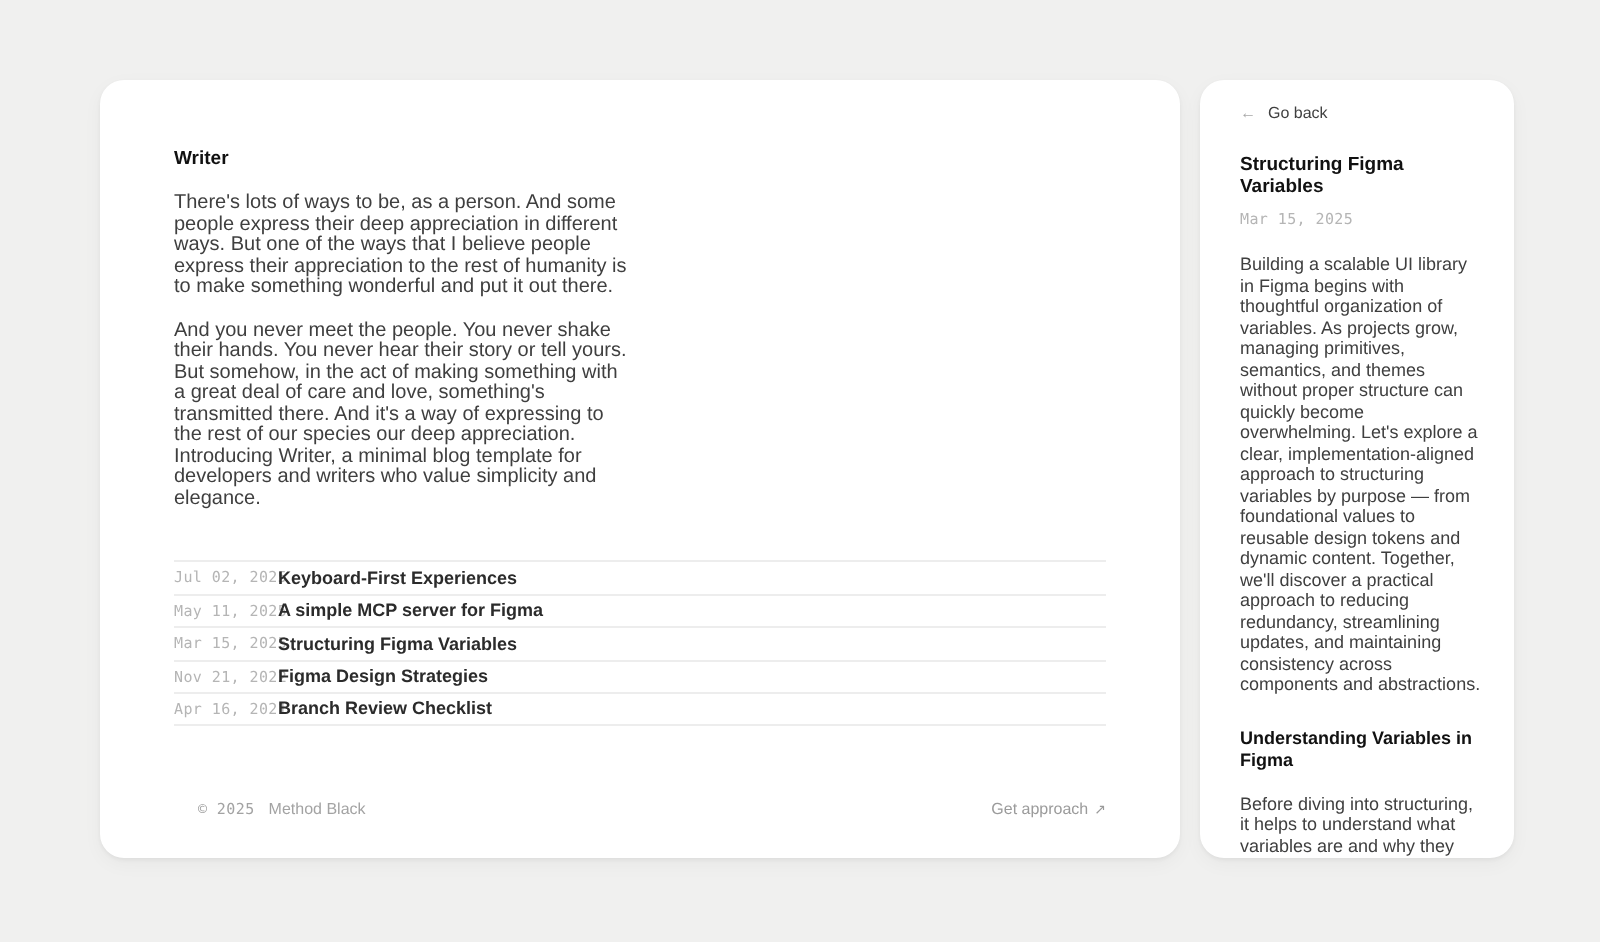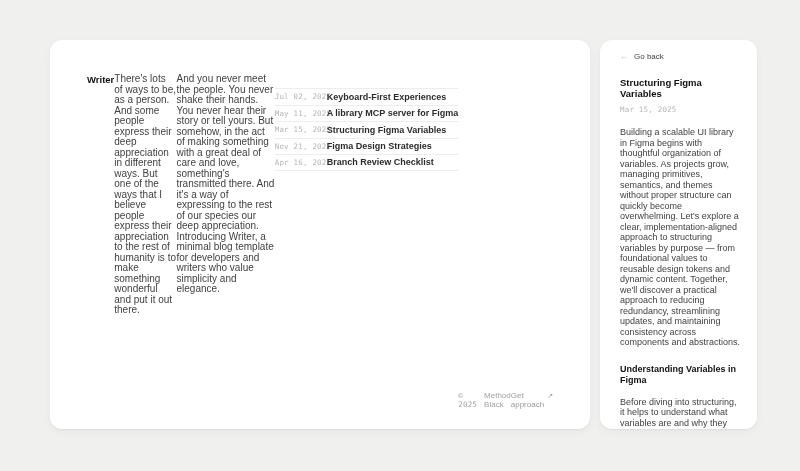--- a/index.html
+++ b/index.html
@@ -21,21 +21,21 @@
     box-shadow: 0 1px 2px rgba(0,0,0,0.05), 0 3px 10px rgba(0,0,0,0.04);
     height: 389px;
   }
 
   
   .left-card {
     left: 50px;
     width: 540px;
     padding: 34px 37px 18px 37px;
     display: flex;
-    flex-direction: row;
+    flex-direction: column;
   }
   .site-title {
     font-size: 9.5px;
     font-weight: 700;
     color: #111111;
     margin-bottom: 12px;
   }
   .intro-p {
     font-size: 10px;
     line-height: 10.5px;
@@ -63,22 +63,23 @@
   .post-title {
     font-size: 9px;
     font-weight: 600;
     color: #2b2b2b;
     white-space: nowrap;
   }
   .left-footer {
     margin-top: auto;
     display: flex;
     align-items: baseline;
-    justify-content: center;
+    justify-content: space-between;
     padding-bottom: 2px;
+    margin-left: 12px;
   }
   .footer-left { display: flex; align-items: baseline; gap: 7px; color: #a3a3a3; }
   .footer-copy { font-size: 7.5px; letter-spacing: 0.2px; }
   .footer-name { font-size: 8px; }
   .template-link {
     font-size: 8px;
     color: #9b9b9b;
     text-decoration: none;
     display: flex;
     align-items: baseline;
@@ -144,21 +145,21 @@
   <p class="intro-p">There's lots of ways to be, as a person. And some people express their deep appreciation in different ways. But one of the ways that I believe people express their appreciation to the rest of humanity is to make something wonderful and put it out there.</p>
   <p class="intro-p">And you never meet the people. You never shake their hands. You never hear their story or tell yours. But somehow, in the act of making something with a great deal of care and love, something's transmitted there. And it's a way of expressing to the rest of our species our deep appreciation. Introducing Writer, a minimal blog template for developers and writers who value simplicity and elegance.</p>
 
   <div class="post-list">
     <div class="post-row">
       <span class="post-date mono">Jul 02, 2025</span>
       <span class="post-title">Keyboard-First Experiences</span>
     </div>
     <div class="post-row">
       <span class="post-date mono">May 11, 2025</span>
-      <span class="post-title">A library MCP server for Figma</span>
+      <span class="post-title">A simple MCP server for Figma</span>
     </div>
     <div class="post-row">
       <span class="post-date mono">Mar 15, 2025</span>
       <span class="post-title">Structuring Figma Variables</span>
     </div>
     <div class="post-row">
       <span class="post-date mono">Nov 21, 2022</span>
       <span class="post-title">Figma Design Strategies</span>
     </div>
     <div class="post-row">

